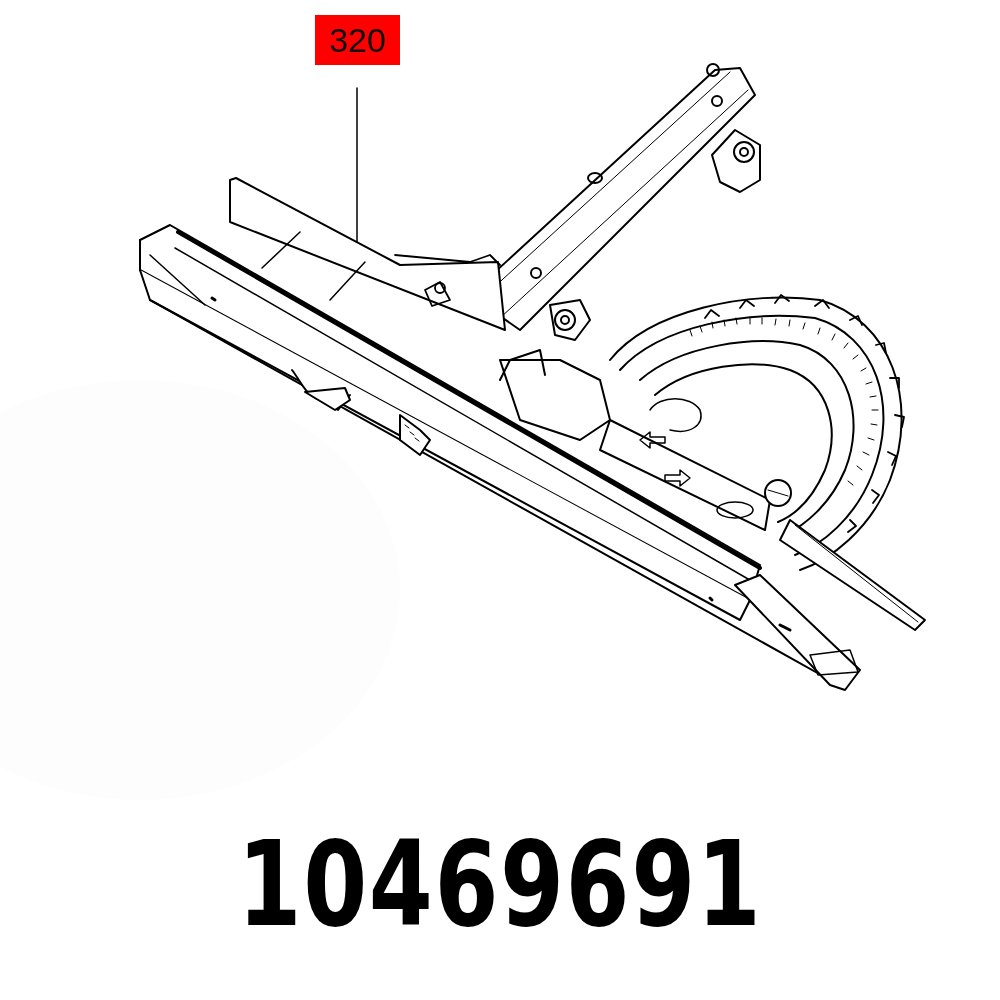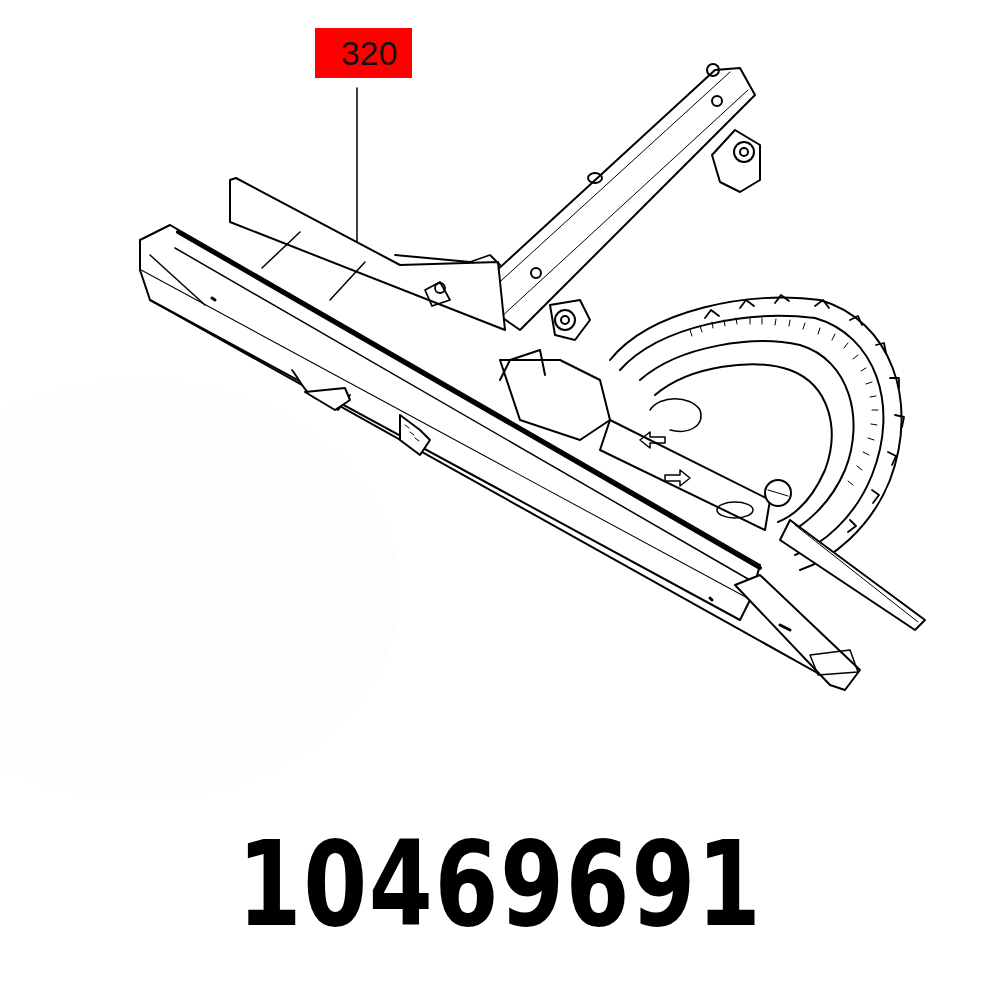--- a/index.html
+++ b/index.html
@@ -1,21 +1,21 @@
 <!DOCTYPE html>
 <html><head>
   <meta charset="utf-8">
   <style>
     html, body { margin: 0; padding: 0; background: #ffffff; }
     body { width: 1000px; height: 1000px; position: relative; overflow: hidden;
            font-family: "DejaVu Sans", "Liberation Sans", sans-serif; }
     .bg-blob { position: absolute; left: -120px; top: 380px; width: 520px; height: 420px;
                border-radius: 50%; background: #fdfdfd; }
-    .callout { position: absolute; left: 315px; top: 28px; width: 85px; height: 50px;
-               background: #ff0000; display: flex; align-items: center; justify-content: center; padding-left: 12px; }
+    .callout { position: absolute; left: 315px; top: 15px; width: 85px; height: 50px;
+               background: #ff0000; display: flex; align-items: center; justify-content: center; }
     .callout span { font-family: "Liberation Sans", sans-serif; font-size: 34px; color: #111;
                     letter-spacing: 0px; line-height: 1; }
     svg.drawing { position: absolute; left: 0; top: 0; }
     .part-number { position: absolute; left: 0; top: 825px; width: 1000px; text-align: center;
                    font-family: "DejaVu Sans", sans-serif; font-weight: bold; font-size: 118px;
                    color: #000; letter-spacing: 2px; line-height: 1; transform: scaleX(0.78); }
   </style>
 </head>
 <body>
 

